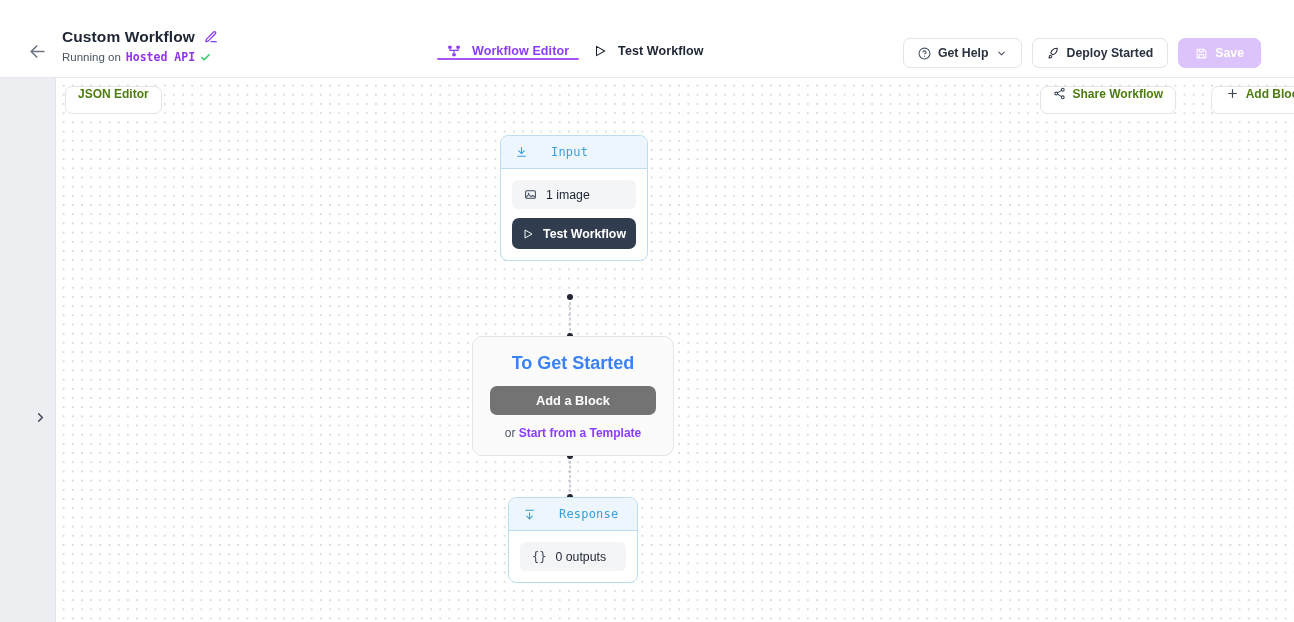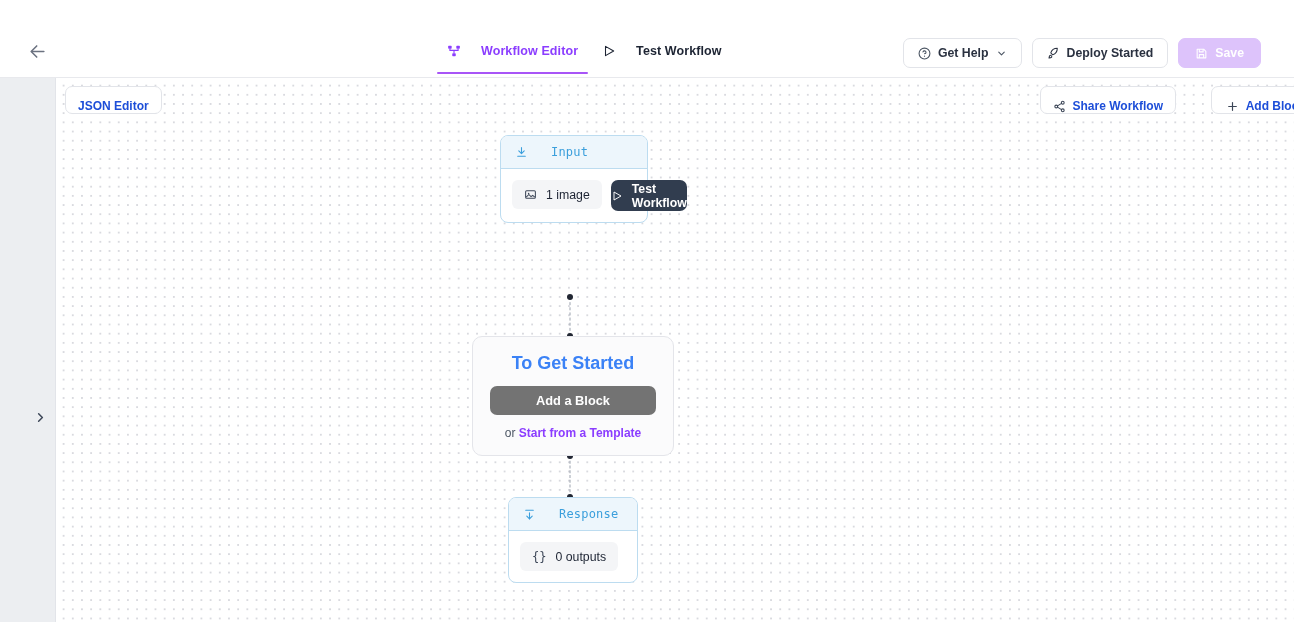--- a/index.html
+++ b/index.html
@@ -32,22 +32,22 @@
   .subtitle-text { font-size: 11.5px; color: #4b5563; }
   .subtitle-mono {
     font-family: "DejaVu Sans Mono", monospace;
     font-size: 11.5px; color: #9333ea; font-weight: 700;
   }
   .check-icon { width: 11px; height: 11px; color: #22c55e; display:block; }
 
   
   .tabs { position: absolute; left: 435px; top: 44px; display: flex; align-items: flex-start; gap: 0; }
   .tab {
-    display: flex; align-items: center; gap: 20px;
-    padding: 0 12px 16px 12px; cursor: pointer; position: relative;
+    display: flex; align-items: center; gap: 11px;
+    padding: 0 12px 2px 12px; cursor: pointer; position: relative;
   }
   .tab-label { font-size: 12.5px; font-weight: 700; letter-spacing: .1px; }
   .tab.active .tab-label { color: #8b3dff; }
   .tab.inactive .tab-label { color: #1d2433; }
   .tab.active::after {
     content:""; position: absolute; left: 2px; right: 2px; bottom: 0;
     height: 2.5px; background: #a855f7; border-radius: 2px;
   }
   .tab-icon { width: 14px; height: 14px; display:block; }
   .tab.active .tab-icon { color: #8b3dff; }
@@ -88,23 +88,23 @@
   .canvas {
     position: absolute; left: 56px; top: 78px; width: 1238px; height: 544px;
     background-color: #ffffff;
     background-image: radial-gradient(circle, #d9dadf 0.9px, transparent 1px);
     background-size: 9.2px 9.2px;
     background-position: 3px 3px;
     overflow: hidden;
   }
 
   .canvas-btn {
-    position: absolute; height: 28px; display: flex; align-items: flex-end; gap: 7px;
+    position: absolute; height: 28px; display: flex; align-items: flex-start; gap: 7px;
     padding: 0 12px; background: #ffffff; border: 1px solid #e2e4e9;
-    border-radius: 7px; font-size: 12px; font-weight: 700; color: #1d4ed8;
+    border-radius: 7px; font-size: 12px; font-weight: 700; color: #4d7c0f;
     cursor: pointer; white-space: nowrap; z-index: 6;
   }
   .canvas-btn .ico { width: 13px; height: 13px; display: block; color: #3c4657; flex: none; }
   .json-btn { left: 9px; top: 8px; }
   .share-btn { right: 118px; top: 8px; }
   .add-block-btn { right: -26px; top: 8px; padding: 0 14px; }
 
   
   .node {
     position: absolute; background: #ffffff;
@@ -114,21 +114,21 @@
     display: flex; align-items: center; gap: 23px;
     height: 33px; padding: 0 14px;
     background: #edf6fc; border-bottom: 1px solid #bcdcf0;
     border-radius: 7px 7px 0 0;
   }
   .node-head .ico { width: 13px; height: 13px; display:block; color:#3b9fdc; flex:none; }
   .node-head .label {
     font-family: "DejaVu Sans Mono", monospace;
     font-size: 12px; color: #3b9fdc; font-weight: 400; letter-spacing: .2px;
   }
-  .node-body { padding: 11px; display: flex; flex-direction: row; gap: 9px; }
+  .node-body { padding: 11px; display: flex; flex-direction: column; gap: 9px; }
   .chip {
     display: flex; align-items: center; gap: 9px;
     height: 29px; padding: 0 12px; background: #f4f5f7; border-radius: 6px;
     font-size: 12.3px; color: #1d2433; white-space: nowrap;
   }
   .chip .ico { width: 13px; height: 13px; display:block; color:#3c4657; flex:none; }
   .chip .braces {
     font-family: "DejaVu Sans Mono", monospace; font-size: 12px; color:#3c4657; flex:none;
   }
   .node-run-btn {
@@ -177,20 +177,36 @@
 
   <div class="header">
 
     <div class="back-btn">
       <svg viewBox="0 0 24 24" width="19" height="19" fill="none" stroke="currentColor" stroke-width="2" stroke-linecap="round" stroke-linejoin="round">
         <line x1="20" y1="12" x2="5" y2="12"></line>
           <polyline points="11 19 4 12 11 5"></polyline>
       </svg>
     </div>
 
+    <div class="title-block">
+      <div class="title-row">
+        <span class="title-text">Custom Workflow</span>
+        <svg class="pencil-icon" viewBox="0 0 24 24" fill="none" stroke="currentColor" stroke-width="2.2" stroke-linecap="round" stroke-linejoin="round">
+          <path d="M12 20h9"></path>
+            <path d="M16.5 3.5a2.1 2.1 0 013 3L7 19l-4 1 1-4z"></path>
+        </svg>
+      </div>
+      <div class="subtitle-row">
+        <span class="subtitle-text">Running on</span>
+        <span class="subtitle-mono">Hosted API</span>
+        <svg class="check-icon" viewBox="0 0 24 24" fill="none" stroke="currentColor" stroke-width="3" stroke-linecap="round" stroke-linejoin="round">
+          <polyline points="20 6 9 17 4 12"></polyline>
+        </svg>
+      </div>
+    </div>
 
     <div class="tabs">
       <div class="tab active">
         <svg class="tab-icon" viewBox="0 0 24 24" fill="currentColor">
           <rect x="2" y="3" width="6" height="5" rx="1.2"></rect>
           <rect x="16" y="3" width="6" height="5" rx="1.2"></rect>
           <rect x="9" y="16" width="6" height="5" rx="1.2"></rect>
           <path d="M5 8v3h14V8" fill="none" stroke="currentColor" stroke-width="1.9"></path>
           <path d="M12 11v5" fill="none" stroke="currentColor" stroke-width="1.9"></path>
         </svg>

